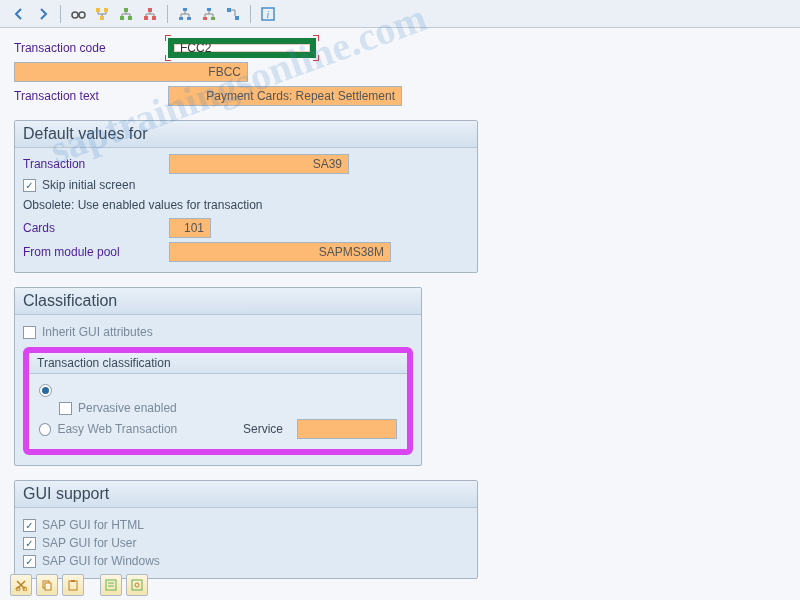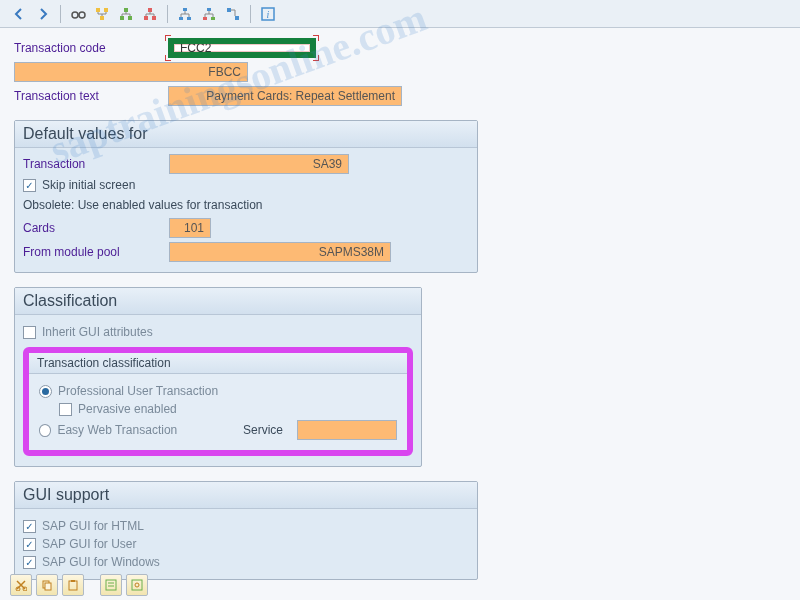--- a/index.html
+++ b/index.html
@@ -224,21 +224,20 @@
         <span class="chk"></span>
         <span>Inherit GUI attributes</span>
       </div>
       <div class="subgroup">
         <div class="subgroup-title">Transaction classification</div>
         <div style="padding:6px 10px">
           <div class="chk-row">
             <span class="radio">
                 <span class="dot"></span>
               </span>
-            <span>Professional User Transaction</span>
           </div>
           <div class="chk-row" style="margin-left:20px">
             <span class="chk"></span>
             <span>Pervasive enabled</span>
           </div>
           <div class="chk-row" style="align-items:center">
             <span class="radio"></span>
             <span style="width:190px">Easy Web Transaction</span>
             <span style="color:#3a4a5a;margin-right:8px">Service</span>
             <input class="fld ro" style="width: 100px;" readonly="">

